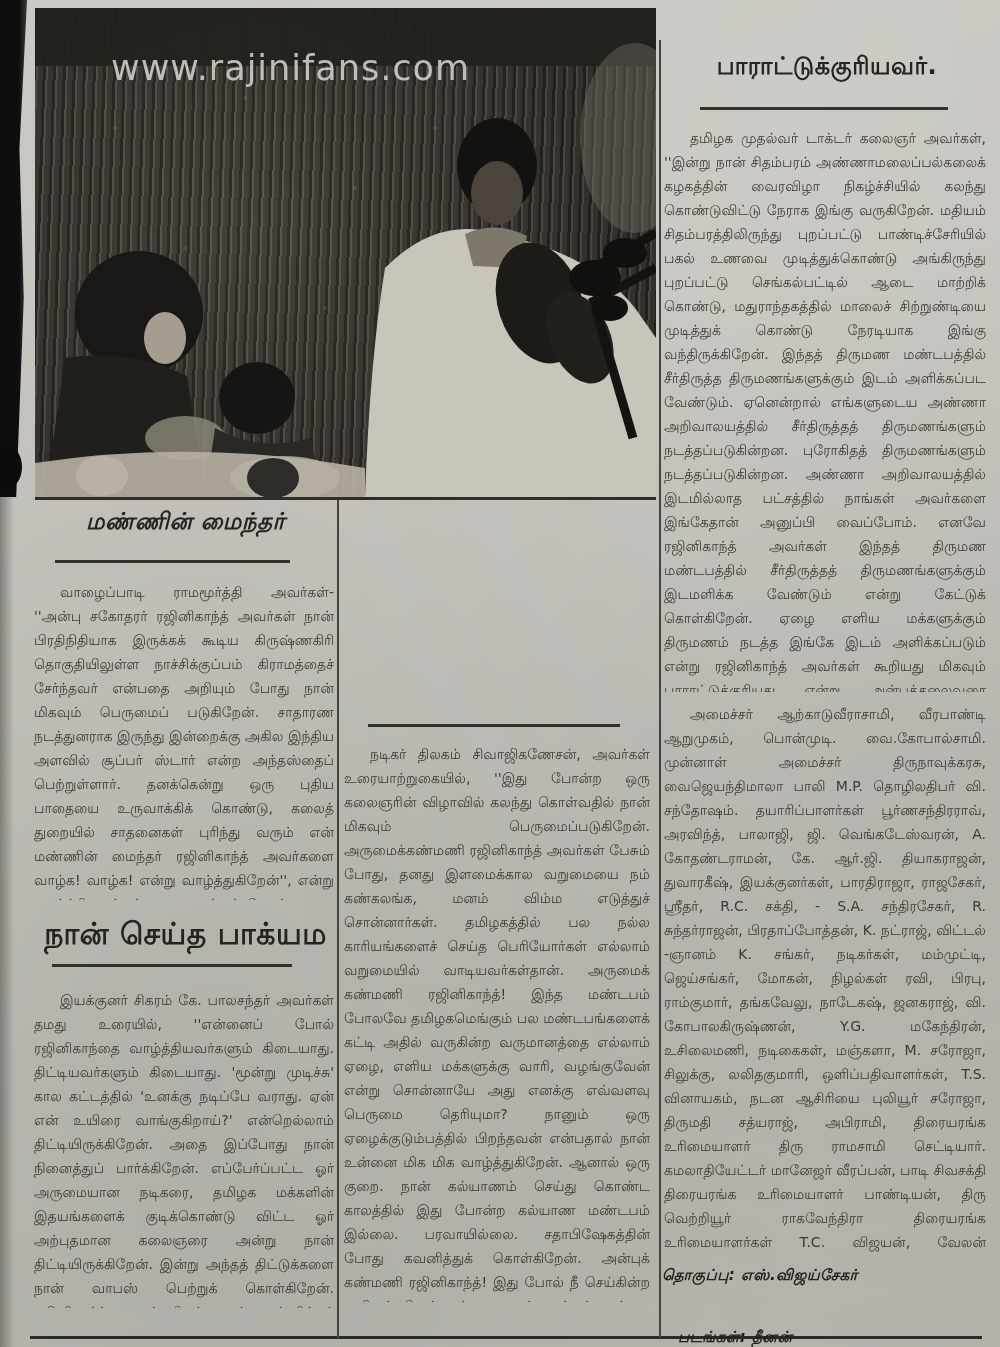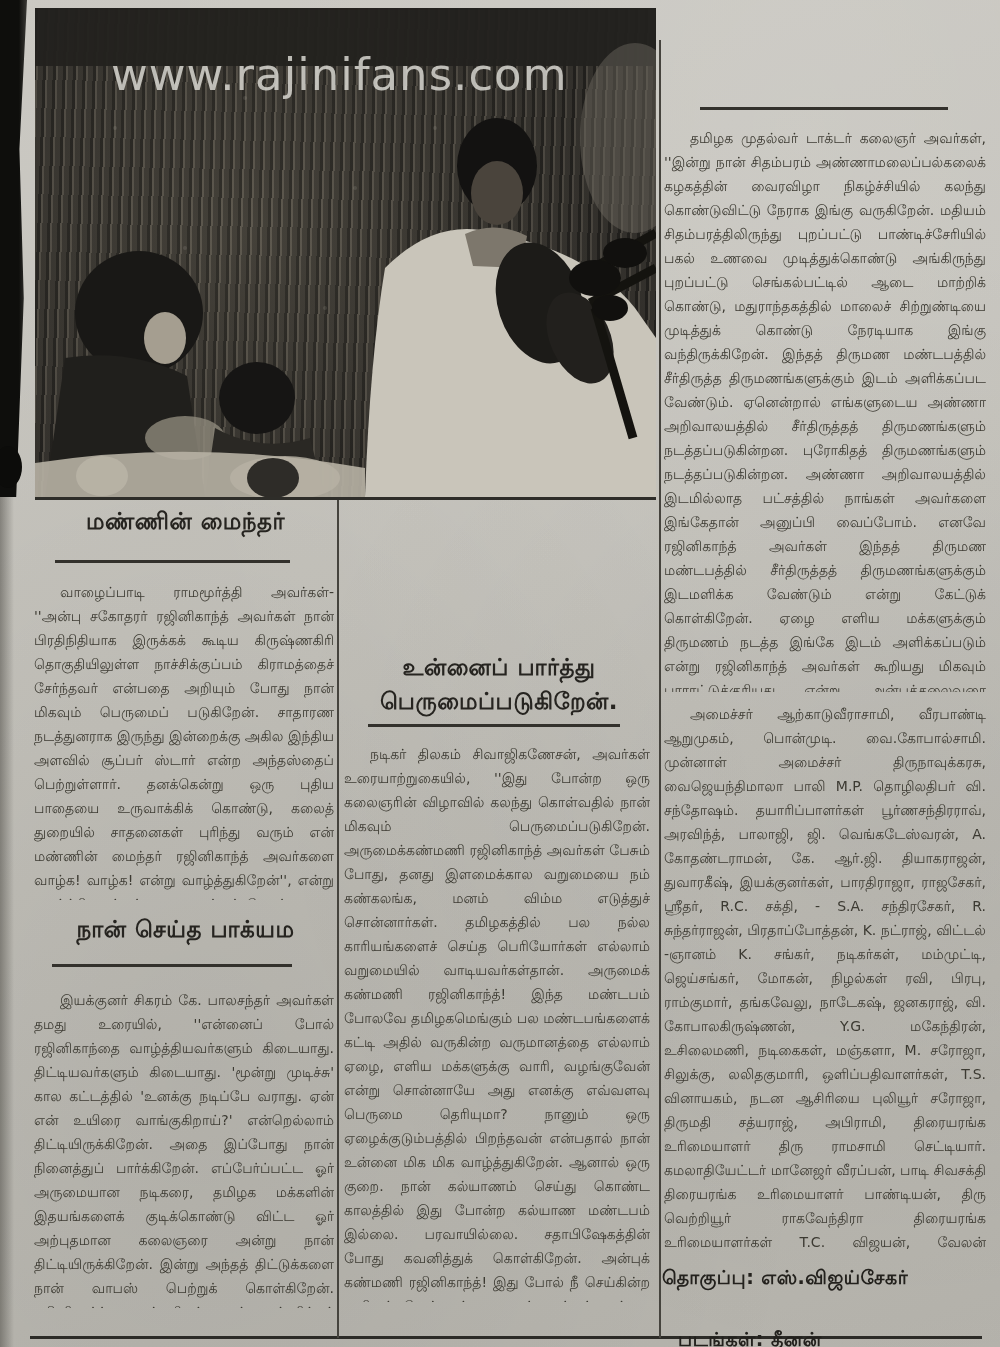--- a/index.html
+++ b/index.html
@@ -45,38 +45,38 @@
     background:
       repeating-linear-gradient(92deg, rgba(16,15,13,0.55) 0 3px, rgba(96,90,80,0.45) 3px 5px, rgba(48,45,40,0.55) 5px 10px),
       radial-gradient(circle at 35% 45%, #5d594f, #363430 70%),
       #3a3832;
     border-bottom:3px solid #2e2d29;
     overflow:hidden;
   }
   .photo svg { position:absolute; left:0; top:0; }
   .watermark {
     position:absolute; left:76px; top:40px;
-    font-size:45px; font-weight:normal; letter-spacing:1px;
+    font-size:35px; font-weight:normal; letter-spacing:1px;
     color:rgba(222,221,215,0.82);
   }
 
   
   .heading {
     position:absolute; font-weight:bold; color:#262420;
     text-align:center; letter-spacing:0.5px;
   }
   .rule { position:absolute; height:3px; background:#33312c; }
   .col-text {
     position:absolute; text-align:justify; color:#3c3a32;
     font-size:14px; line-height:24px; overflow:hidden;
   }
   .indent { text-indent:26px; }
   .credits {
     position:absolute; font-weight:bold; color:#23211d;
-    font-size:19px; letter-spacing:0.5px;
+    font-size:15px; font-style:italic; letter-spacing:0.5px;
   }
 </style>
 </head>
 <body>
 
 <div class="page">
 
   <div class="photo">
     <svg width="621" height="489" viewBox="0 0 621 489">
 
@@ -133,30 +133,30 @@
     <div class="watermark">www.rajinifans.com</div>
   </div>
 
   <div class="scan-strip"></div>
   <div class="scan-edge-lower"></div>
   <div class="hole-punch"></div>
   <div class="bottom-rule"></div>
   <div class="vrule left-mid"></div>
   <div class="vrule mid-right"></div>
 
+  <div class="heading" style="left:668px; top:52px; width:318px; font-size:24px;">பாராட்டுக்குரியவர்.</div>
   <div class="rule" style="left:700px; top:107px; width:248px;"></div>
   <div class="col-text indent" style="left:664px; top:126px; width:322px; height:566px;">தமிழக முதல்வர் டாக்டர் கலைஞர் அவர்கள், ''இன்று நான் சிதம்பரம் அண்ணாமலைப்பல்கலைக் கழகத்தின் வைரவிழா நிகழ்ச்சியில் கலந்து கொண்டுவிட்டு நேராக இங்கு வருகிறேன். மதியம் சிதம்பரத்திலிருந்து புறப்பட்டு பாண்டிச்சேரியில் பகல் உணவை முடித்துக்கொண்டு அங்கிருந்து புறப்பட்டு செங்கல்பட்டில் ஆடை மாற்றிக் கொண்டு, மதுராந்தகத்தில் மாலைச் சிற்றுண்டியை முடித்துக் கொண்டு நேரடியாக இங்கு வந்திருக்கிறேன். இந்தத் திருமண மண்டபத்தில் சீர்திருத்த திருமணங்களுக்கும் இடம் அளிக்கப்பட வேண்டும். ஏனென்றால் எங்களுடைய அண்ணா அறிவாலயத்தில் சீர்திருத்தத் திருமணங்களும் நடத்தப்படுகின்றன. புரோகிதத் திருமணங்களும் நடத்தப்படுகின்றன. அண்ணா அறிவாலயத்தில் இடமில்லாத பட்சத்தில் நாங்கள் அவர்களை இங்கேதான் அனுப்பி வைப்போம். எனவே ரஜினிகாந்த் அவர்கள் இந்தத் திருமண மண்டபத்தில் சீர்திருத்தத் திருமணங்களுக்கும் இடமளிக்க வேண்டும் என்று கேட்டுக் கொள்கிறேன். ஏழை எளிய மக்களுக்கும் திருமணம் நடத்த இங்கே இடம் அளிக்கப்படும் என்று ரஜினிகாந்த் அவர்கள் கூறியது மிகவும் பாராட்டுக்குரியது. என்று. அன்புத்தலைவரை பாராட்டினார்கள்.</div>
   <div class="col-text indent" style="left:664px; top:702px; width:322px; height:556px;">அமைச்சர் ஆற்காடுவீராசாமி, வீரபாண்டி ஆறுமுகம், பொன்முடி. வை.கோபால்சாமி. முன்னாள் அமைச்சர் திருநாவுக்கரசு, வைஜெயந்திமாலா பாலி M.P. தொழிலதிபர் வி. சந்தோஷம். தயாரிப்பாளர்கள் பூர்ணசந்திரராவ், அரவிந்த், பாலாஜி, ஜி. வெங்கடேஸ்வரன், A. கோதண்டராமன், கே. ஆர்.ஜி. தியாகராஜன், துவாரகீஷ், இயக்குனர்கள், பாரதிராஜா, ராஜசேகர், ஸ்ரீதர், R.C. சக்தி, - S.A. சந்திரசேகர், R. சுந்தர்ராஜன், பிரதாப்போத்தன், K. நட்ராஜ், விட்டல் -ஞானம் K. சங்கர், நடிகர்கள், மம்முட்டி, ஜெய்சங்கர், மோகன், நிழல்கள் ரவி, பிரபு, ராம்குமார், தங்கவேலு, நாடேகஷ், ஜனகராஜ், வி. கோபாலகிருஷ்ணன், Y.G. மகேந்திரன், உசிலைமணி, நடிகைகள், மஞ்களா, M. சரோஜா, சிலுக்கு, லலிதகுமாரி, ஒளிப்பதிவாளர்கள், T.S. வினாயகம், நடன ஆசிரியை புலியூர் சரோஜா, திருமதி சத்யராஜ், அபிராமி, திரையரங்க உரிமையாளர் திரு ராமசாமி செட்டியார். கமலாதியேட்டர் மானேஜர் வீரப்பன், பாடி சிவசக்தி திரையரங்க உரிமையாளர் பாண்டியன், திரு வெற்றியூர் ராகவேந்திரா திரையரங்க உரிமையாளர்கள் T.C. விஜயன், வேலன் ஆகியோர் விழாவில் கலந்து கொண்டனர்.</div>
   <div class="credits" style="left:662px; top:1266px;">தொகுப்பு: எஸ்.விஜய்சேகர்</div>
   <div class="credits" style="left:678px; top:1328px;">படங்கள்: தீனன்</div>
 
-  <div class="heading" style="left:38px; top:508px; width:295px; font-size:23px;">மண்ணின் மைந்தர்</div>
+  <div class="heading" style="left:38px; top:508px; width:295px; font-size:23px;font-style:italic;">மண்ணின் மைந்தர்</div>
   <div class="rule" style="left:55px; top:560px; width:235px;"></div>
   <div class="col-text indent" style="left:34px; top:580px; width:300px; height:320px;">வாழைப்பாடி ராமமூர்த்தி அவர்கள்- ''அன்பு சகோதரர் ரஜினிகாந்த் அவர்கள் நான் பிரதிநிதியாக இருக்கக் கூடிய கிருஷ்ணகிரி தொகுதியிலுள்ள நாச்சிக்குப்பம் கிராமத்தைச் சேர்ந்தவர் என்பதை அறியும் போது நான் மிகவும் பெருமைப் படுகிறேன். சாதாரண நடத்துனராக இருந்து இன்றைக்கு அகில இந்திய அளவில் சூப்பர் ஸ்டார் என்ற அந்தஸ்தைப் பெற்றுள்ளார். தனக்கென்று ஒரு புதிய பாதையை உருவாக்கிக் கொண்டு, கலைத் துறையில் சாதனைகள் புரிந்து வரும் என் மண்ணின் மைந்தர் ரஜினிகாந்த் அவர்களை வாழ்க! வாழ்க! என்று வாழ்த்துகிறேன்'', என்று வாழ்த்தி அன்புத் தலைவருக்குப் பொன்னாடை அணிவித்தார்.</div>
-  <div class="heading" style="left:38px; top:916px; width:295px; font-size:23px;">நான் செய்த பாக்யம</div>
+  <div class="heading" style="left:38px; top:916px; width:295px; font-size:30px;">நான் செய்த பாக்யம</div>
   <div class="rule" style="left:52px; top:964px; width:240px;"></div>
   <div class="col-text indent" style="left:34px; top:988px; width:300px; height:320px;">இயக்குனர் சிகரம் கே. பாலசந்தர் அவர்கள் தமது உரையில், ''என்னைப் போல் ரஜினிகாந்தை வாழ்த்தியவர்களும் கிடையாது. திட்டியவர்களும் கிடையாது. 'மூன்று முடிச்சு' கால கட்டத்தில் 'உனக்கு நடிப்பே வராது. ஏன் என் உயிரை வாங்குகிறாய்?' என்றெல்லாம் திட்டியிருக்கிறேன். அதை இப்போது நான் நினைத்துப் பார்க்கிறேன். எப்பேர்ப்பட்ட ஓர் அருமையான நடிகரை, தமிழக மக்களின் இதயங்களைக் குடிக்கொண்டு விட்ட ஓர் அற்புதமான கலைஞரை அன்று நான் திட்டியிருக்கிறேன். இன்று அந்தத் திட்டுக்களை நான் வாபஸ் பெற்றுக் கொள்கிறேன். ரஜினிகாந்த் அவர்களிடம் நான் மன்னிப்புக் கேட்கிறேன். இப்பேர்ப்பட்ட</div>
 
-  <div class="heading" style="left:356px; top:650px; width:286px; font-size:23px; line-height:34px;">உன்னைப் பார்த்து பெருமைப்படுகிறேன்.</div>
   <div class="rule" style="left:368px; top:724px; width:252px;"></div>
   <div class="col-text indent" style="left:344px; top:742px; width:306px; height:560px;">நடிகர் திலகம் சிவாஜிகணேசன், அவர்கள் உரையாற்றுகையில், ''இது போன்ற ஒரு கலைஞரின் விழாவில் கலந்து கொள்வதில் நான் மிகவும் பெருமைப்படுகிறேன். அருமைக்கண்மணி ரஜினிகாந்த் அவர்கள் பேசும் போது, தனது இளமைக்கால வறுமையை நம் கண்கலங்க, மனம் விம்ம எடுத்துச் சொன்னார்கள். தமிழகத்தில் பல நல்ல காரியங்களைச் செய்த பெரியோர்கள் எல்லாம் வறுமையில் வாடியவர்கள்தான். அருமைக் கண்மணி ரஜினிகாந்த்! இந்த மண்டபம் போலவே தமிழகமெங்கும் பல மண்டபங்களைக் கட்டி அதில் வருகின்ற வருமானத்தை எல்லாம் ஏழை, எளிய மக்களுக்கு வாரி, வழங்குவேன் என்று சொன்னாயே அது எனக்கு எவ்வளவு பெருமை தெரியுமா? நானும் ஒரு ஏழைக்குடும்பத்தில் பிறந்தவன் என்பதால் நான் உன்னை மிக மிக வாழ்த்துகிறேன். ஆனால் ஒரு குறை. நான் கல்யாணம் செய்து கொண்ட காலத்தில் இது போன்ற கல்யாண மண்டபம் இல்லை. பரவாயில்லை. சதாபிஷேகத்தின் போது கவனித்துக் கொள்கிறேன். அன்புக் கண்மணி ரஜினிகாந்த்! இது போல் நீ செய்கின்ற காரியங்களெல்லாம் மக்களுக்குப்பயன்பட வேண்டும். தமிழக மக்களிடத்தில் நீ கொண்டிருக்கும் அன்பு ஆல்போல் தழைக்க வேண்டும் என்று வாழ்த்துகிறேன்'', என்று வாழ்த்தினார்.</div>
 
 </div>
 
 </body></html>

